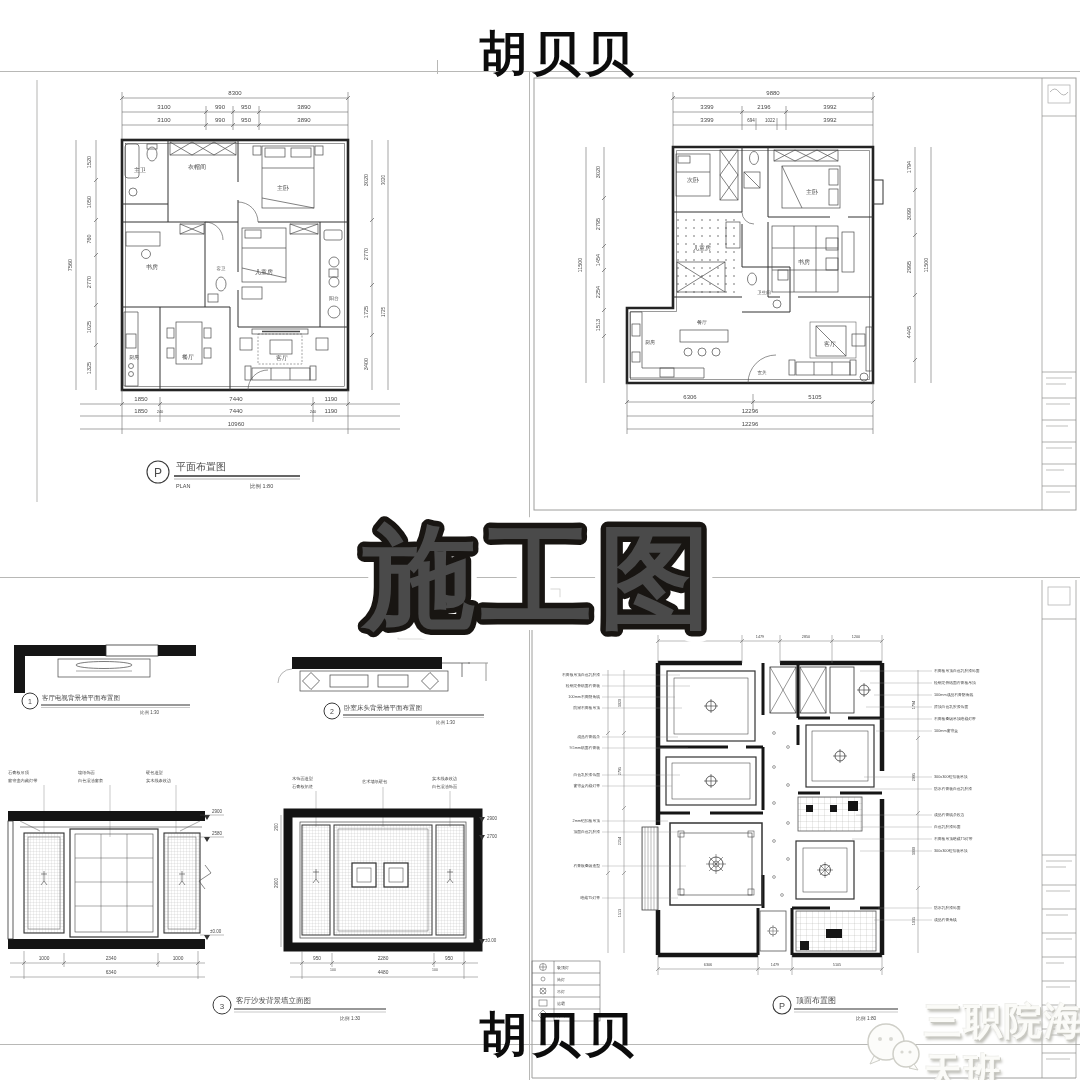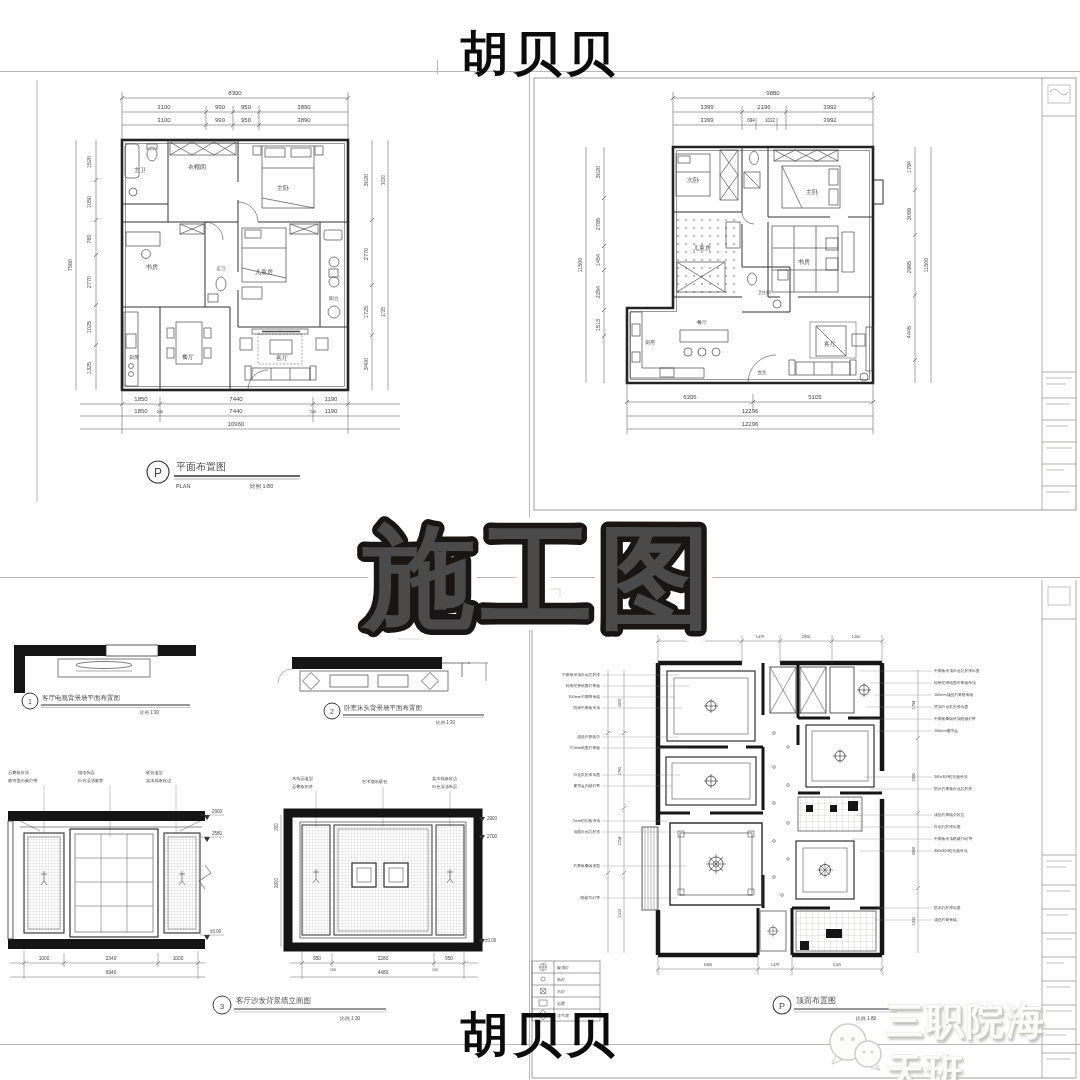--- a/index.html
+++ b/index.html
@@ -1,18 +1,18 @@
 <!DOCTYPE html>
 <html><head>
 <meta charset="utf-8">
 <style>
   html,body{margin:0;padding:0;background:#ffffff;}
   body{width:1080px;height:1080px;position:relative;overflow:hidden;
        font-family:"Liberation Sans",sans-serif;}
-  .abs{position:absolute;}
+  .abs{position:absolute;padding-left:38px;}
   .gline{position:absolute;background:#b8b8b6;z-index:1;}
   svg{position:absolute;z-index:2;}
   svg text{font-family:"Liberation Sans",sans-serif;fill:#4a4a4a;}
   #top-name,#bottom-name{left:0;right:0;text-align:center;font-size:48px;font-weight:900;
        color:#0c0c0c;letter-spacing:5px;z-index:6;}
   #banner-svg{z-index:5;}
   #watermark{z-index:7;display:flex;align-items:center;font-family:Liberation Serif, serif;}
   #watermark .wm-text{font-size:38px;font-weight:700;letter-spacing:2px;color:#fbfbf8;
        text-shadow:1px 1px 0 #c9c9c2,-1px -1px 0 #efefec,2px 3px 3px #b9b9b2;}
 </style>

